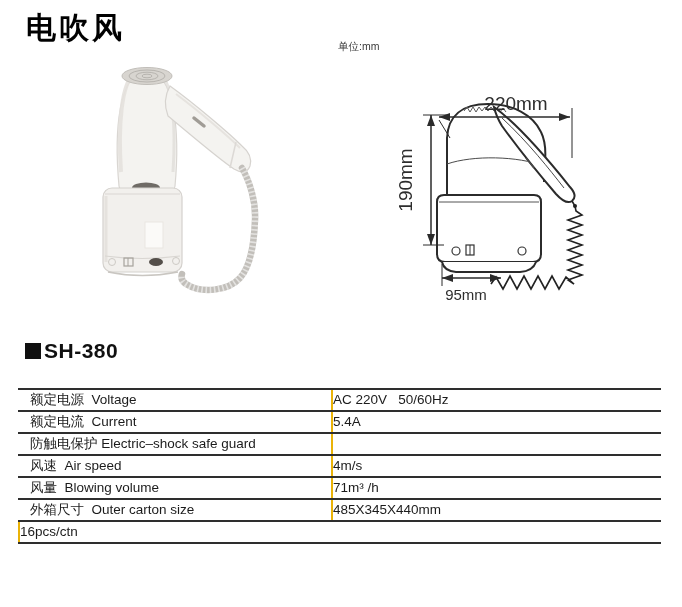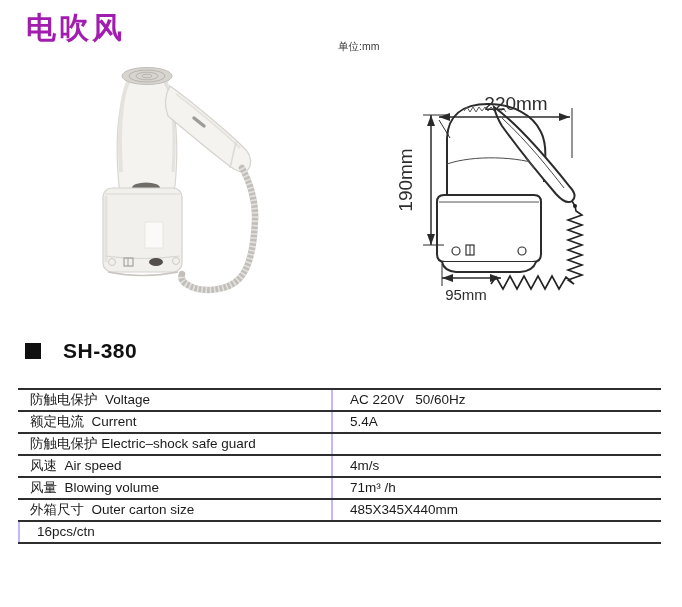--- a/index.html
+++ b/index.html
@@ -2,36 +2,36 @@
 <html><head>
 <meta charset="utf-8">
 <style>
   html,body{margin:0;padding:0;background:#ffffff;}
   .canvas{
     position:relative;width:682px;height:607px;background:#ffffff;overflow:hidden;
     font-family:"Liberation Sans","DejaVu Sans",sans-serif;color:#1b1b1b;
   }
   .page-title{
     position:absolute;left:26px;top:8px;font-size:30px;font-weight:bold;
-    color:#a21caf;letter-spacing:3px;
+    color:#000000;letter-spacing:3px;
   }
   .unit-note{position:absolute;left:338px;top:40px;font-size:10.5px;color:#3a3a3a;}
   .photo-wrap{position:absolute;left:90px;top:62px;width:185px;height:245px;}
   .drawing-wrap{position:absolute;left:398px;top:80px;width:250px;height:230px;}
-  .model-row{position:absolute;left:25px;top:339px;display:flex;align-items:center;gap:22px;}
+  .model-row{position:absolute;left:25px;top:339px;display:flex;align-items:center;gap:3px;}
   .model-square{width:16px;height:16px;background:#101010;}
   .model-text{font-size:21px;font-weight:bold;color:#101010;letter-spacing:.5px;}
   .spec-table{position:absolute;left:18px;top:388px;width:643px;border-top:2px solid #2e2e2e;}
   .spec-row{display:flex;height:20px;border-bottom:2px solid #2e2e2e;align-items:stretch;}
   .spec-label{
     width:313px;box-sizing:border-box;padding-left:12px;font-size:13.5px;
     line-height:20px;white-space:pre;overflow:hidden;
   }
   .spec-value{
-    flex:1;box-sizing:border-box;border-left:2px solid #c4b5fd;padding-left:17px;
+    flex:1;box-sizing:border-box;border-left:2px solid #eab308;padding-left:0;
     font-size:13.5px;line-height:20px;white-space:pre;overflow:hidden;
   }
   svg text{font-family:"Liberation Sans","DejaVu Sans",sans-serif;}
 </style>
 </head>
 <body>
 
 <div class="canvas">
 
   <div class="page-title">电吹风</div>
@@ -117,21 +117,21 @@
     </svg>
   </div>
 
   <div class="model-row">
     <div class="model-square"></div>
     <div class="model-text">SH-380</div>
   </div>
 
   <div class="spec-table">
     <div class="spec-row">
-      <div class="spec-label">防触电保护  Voltage</div>
+      <div class="spec-label">额定电源  Voltage</div>
       <div class="spec-value">AC 220V   50/60Hz</div>
     </div>
     <div class="spec-row">
       <div class="spec-label">额定电流  Current</div>
       <div class="spec-value">5.4A</div>
     </div>
     <div class="spec-row">
       <div class="spec-label">防触电保护 Electric–shock safe guard</div>
       <div class="spec-value">
         

